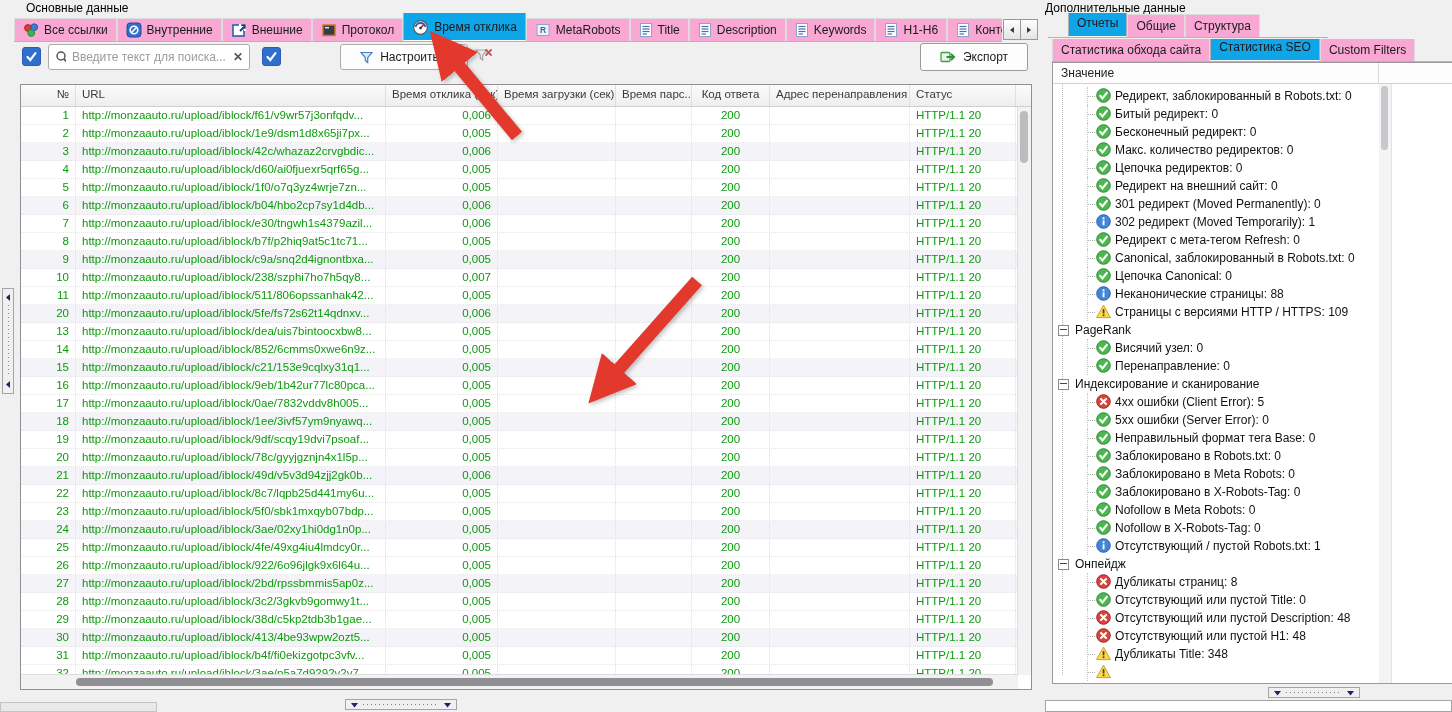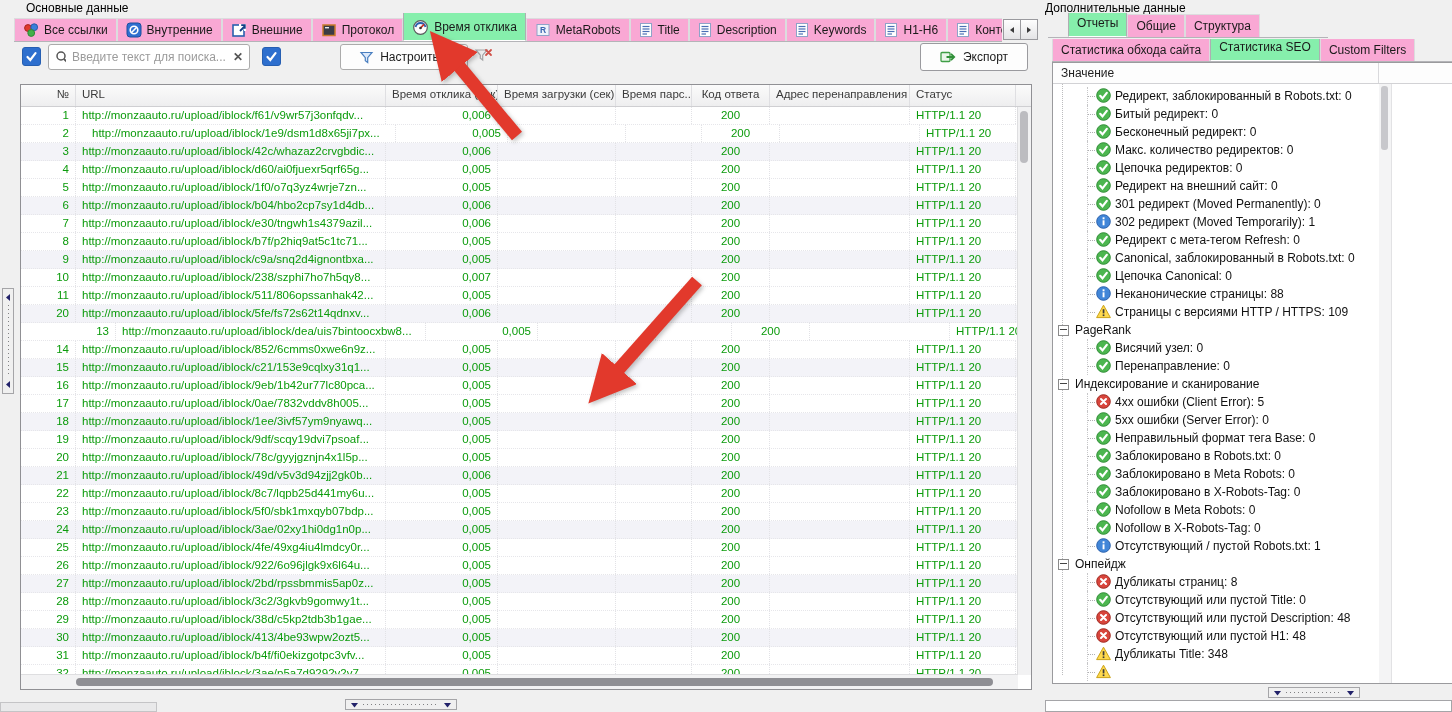--- a/index.html
+++ b/index.html
@@ -5,21 +5,21 @@
   html,body{margin:0;padding:0;background:#f0f0f0;}
   #app{position:relative;width:1452px;height:712px;overflow:hidden;background:#f0f0f0;
        font-family:"Liberation Sans",sans-serif;font-size:12px;color:#1a1a1a;}
   .abs{position:absolute;}
   .title-label{position:absolute;font-size:12px;color:#000;white-space:nowrap;}
 
   
   .tabstrip{position:absolute;display:flex;align-items:flex-end;border-bottom:1px solid #b4b4b8;overflow:hidden;}
   .tab{display:flex;align-items:center;gap:5px;padding:0 8px;height:22px;background:#f9a8d4;
        border:1px solid #dcdcde;border-bottom:none;white-space:nowrap;flex:0 0 auto;cursor:default;}
-  .tab.active{background:#86efac;border:1px solid #aeaeb2;border-bottom:1px solid #fff;height:27px;z-index:2;}
+  .tab.active{background:#0ea5e9;border:1px solid #aeaeb2;border-bottom:1px solid #fff;height:27px;z-index:2;}
   .tab .ticon{display:flex;}
   .tabscroll{position:absolute;width:16px;height:19px;background:linear-gradient(#fefefe,#e4e4e6);
        border:1px solid #9a9a9e;display:flex;align-items:center;justify-content:center;z-index:5;}
 
   
   .checkbox{position:absolute;width:17px;height:17px;background:#2e6fce;border:1px solid #265fb2;border-radius:3px;
        display:flex;align-items:center;justify-content:center;}
   .searchbox{position:absolute;display:flex;align-items:center;background:#fff;border:1px solid #ababab;
        border-radius:3px;padding:0 6px;gap:4px;}
   .searchbox input{border:none;outline:none;flex:1;font:12px "Liberation Sans",sans-serif;color:#333;background:transparent;}
@@ -269,21 +269,21 @@
           <div class="td" style="width: 310px; text-align: left;">http://monzaauto.ru/upload/iblock/f61/v9wr57j3onfqdv...</div>
           <div class="td" style="width: 112px; text-align: right;">0,006</div>
           <div class="td" style="width: 118px; text-align: right;"></div>
           <div class="td" style="width: 76px; text-align: left;"></div>
           <div class="td" style="width: 78px; text-align: center;">200</div>
           <div class="td" style="width: 140px; text-align: left;"></div>
           <div class="td" style="width: 106px; text-align: left;">HTTP/1.1 20</div>
         </div>
         <div class="tr">
           <div class="td" style="width: 55px; text-align: right;">2</div>
-          <div class="td" style="width: 310px; text-align: left; margin-left: 10px;">http://monzaauto.ru/upload/iblock/1e9/dsm1d8x65ji7px...</div>
+          <div class="td" style="width: 310px; text-align: left;">http://monzaauto.ru/upload/iblock/1e9/dsm1d8x65ji7px...</div>
           <div class="td" style="width: 112px; text-align: right;">0,005</div>
           <div class="td" style="width: 118px; text-align: right;"></div>
           <div class="td" style="width: 76px; text-align: left;"></div>
           <div class="td" style="width: 78px; text-align: center;">200</div>
           <div class="td" style="width: 140px; text-align: left;"></div>
           <div class="td" style="width: 106px; text-align: left;">HTTP/1.1 20</div>
         </div>
         <div class="tr band">
           <div class="td" style="width: 55px; text-align: right;">3</div>
           <div class="td" style="width: 310px; text-align: left;">http://monzaauto.ru/upload/iblock/42c/whazaz2crvgbdic...</div>
@@ -378,21 +378,21 @@
           <div class="td" style="width: 55px; text-align: right;">20</div>
           <div class="td" style="width: 310px; text-align: left;">http://monzaauto.ru/upload/iblock/5fe/fs72s62t14qdnxv...</div>
           <div class="td" style="width: 112px; text-align: right;">0,006</div>
           <div class="td" style="width: 118px; text-align: right;"></div>
           <div class="td" style="width: 76px; text-align: left;"></div>
           <div class="td" style="width: 78px; text-align: center;">200</div>
           <div class="td" style="width: 140px; text-align: left;"></div>
           <div class="td" style="width: 106px; text-align: left;">HTTP/1.1 20</div>
         </div>
         <div class="tr">
-          <div class="td" style="width: 55px; text-align: right; margin-left: 40px;">13</div>
+          <div class="td" style="width: 55px; text-align: right;">13</div>
           <div class="td" style="width: 310px; text-align: left;">http://monzaauto.ru/upload/iblock/dea/uis7bintoocxbw8...</div>
           <div class="td" style="width: 112px; text-align: right;">0,005</div>
           <div class="td" style="width: 118px; text-align: right;"></div>
           <div class="td" style="width: 76px; text-align: left;"></div>
           <div class="td" style="width: 78px; text-align: center;">200</div>
           <div class="td" style="width: 140px; text-align: left;"></div>
           <div class="td" style="width: 106px; text-align: left;">HTTP/1.1 20</div>
         </div>
         <div class="tr">
           <div class="td" style="width: 55px; text-align: right;">14</div>

